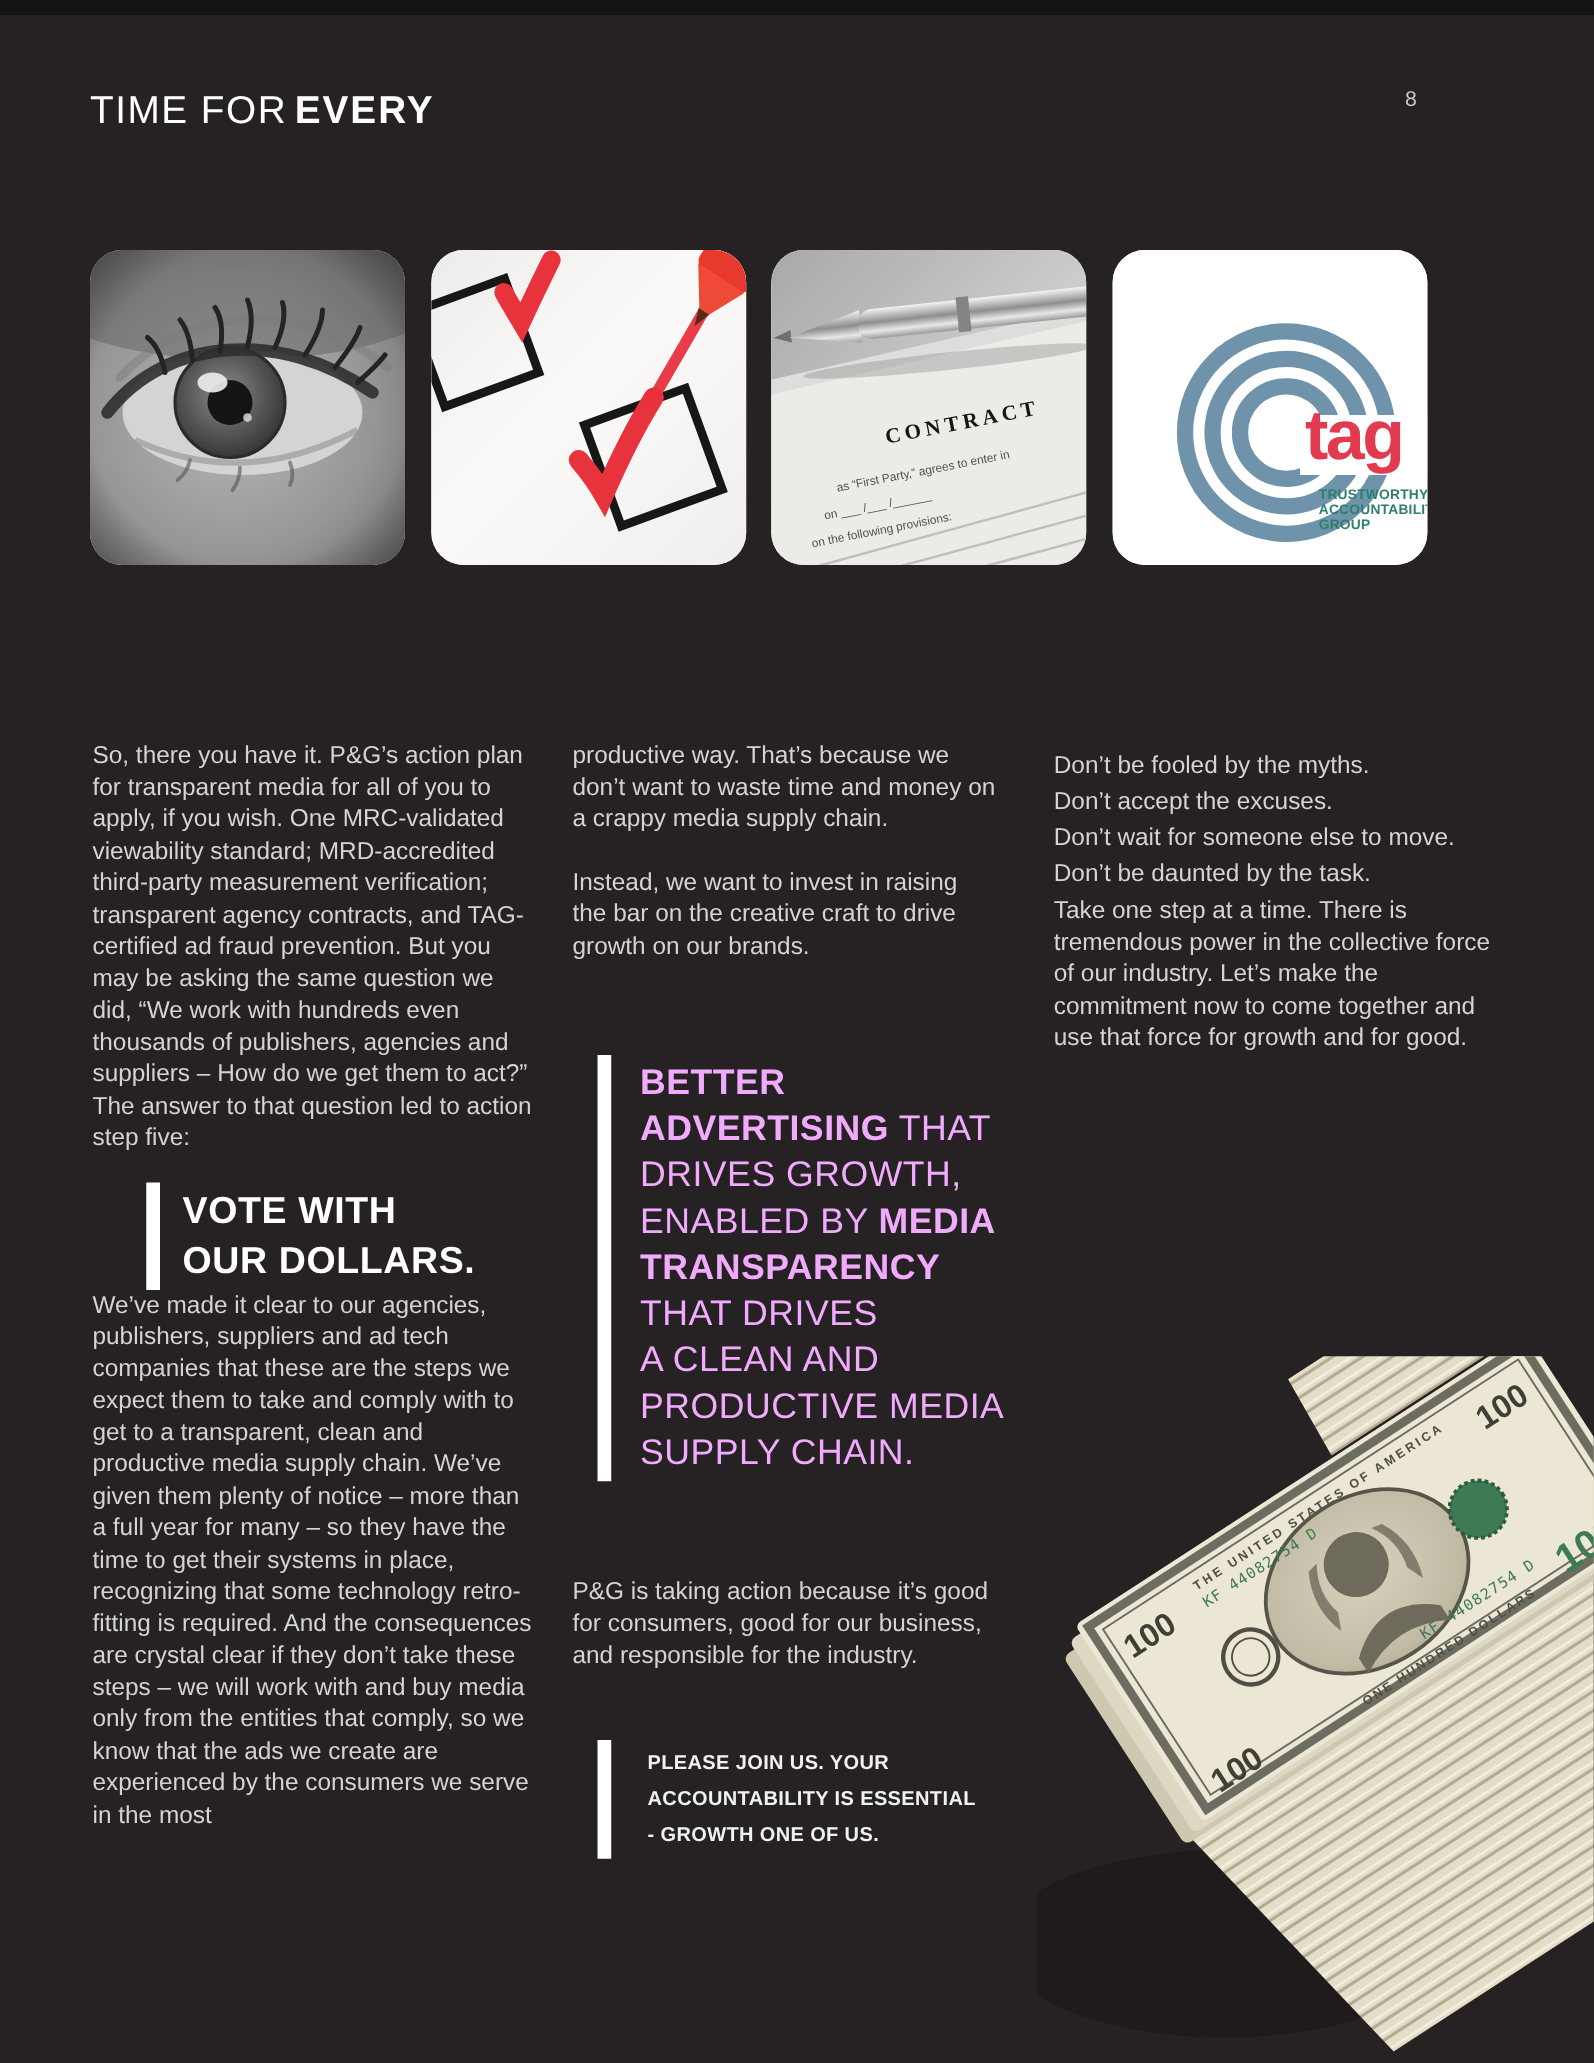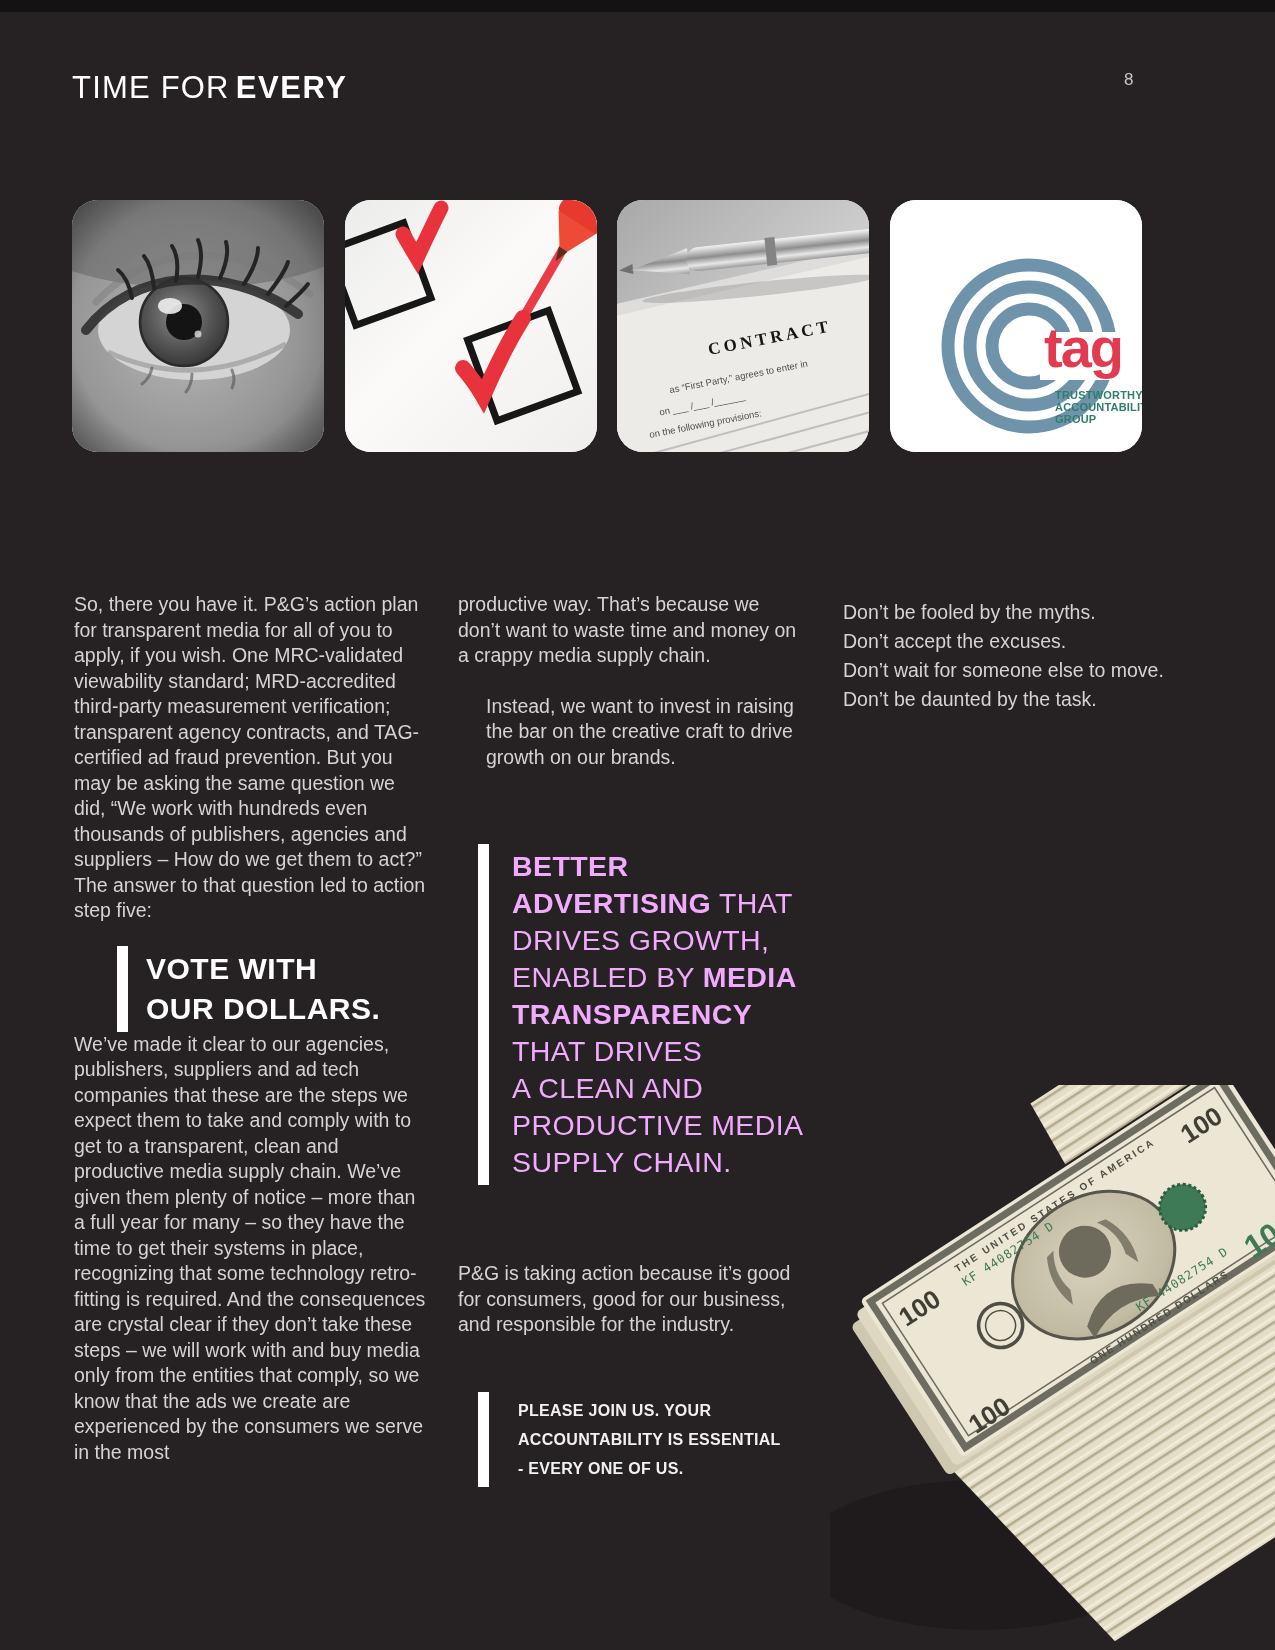--- a/index.html
+++ b/index.html
@@ -15,21 +15,21 @@
   .col{position:absolute;font-size:19.5px;line-height:25.5px;}
   .col p{margin:0;}
   .col1{left:74px;top:592px;width:356px;}
   .col2{left:458px;top:592px;width:340px;}
   .col3{left:843px;top:598px;width:358px;}
   .quote-row{display:flex;align-items:stretch;}
   .qbar{width:11px;background:#ffffff;flex:0 0 11px;}
   .quote-vote{margin-top:22px;margin-left:43px;}
   .quote-vote .qtext{padding:3px 0 3px 18px;font-size:30px;line-height:40px;font-weight:700;color:#ffffff;letter-spacing:0.5px;}
   .col1 .para2{margin-top:0;}
-  .col2 .para2{margin-top:25px;margin-left:28px;}
+  .col2 .para2{margin-top:25px;}
   .quote-better{margin-left:20px;margin-top:74px;}
   .quote-better .qtext{padding:4px 0 4px 23px;}
   .qbl{font-size:28.5px;line-height:37px;color:#f0abfc;font-weight:400;letter-spacing:0.4px;white-space:nowrap;}
   .qbl .b{font-weight:700;}
   .col2 .para3{margin-top:76px;}
   .quote-join{margin-left:20px;margin-top:54px;}
   .quote-join .qtext{padding:4px 0 4px 29px;font-size:16px;line-height:29px;font-weight:700;color:#f2f1f1;letter-spacing:0.3px;white-space:nowrap;}
   .dont-line{line-height:29px;}
   .col3 .para{margin-top:2px;}
   .thank-you{margin-top:44px;text-align:right;font-size:30px;font-weight:700;color:#ffffff;letter-spacing:1px;}
@@ -257,23 +257,24 @@
         <div class="qbl"><span>PRODUCTIVE MEDIA</span></div>
         <div class="qbl"><span>SUPPLY CHAIN.</span></div>
       </div>
   </div>
   <p class="para3">P&amp;G is taking action because it’s good for consumers, good for our business, and responsible for the industry.</p>
   <div class="quote-row quote-join">
     <div class="qbar"></div>
     <div class="qtext">
       <div>PLEASE JOIN US. YOUR</div>
       <div>ACCOUNTABILITY IS ESSENTIAL</div>
-      <div>- EVERY ONE OF US.</div>
+      <div>- GROWTH ONE OF US.</div>
     </div>
   </div>
 </div>
 
 <div class="col col3">
   <div class="dont-line">Don’t be fooled by the myths.</div>
   <div class="dont-line">Don’t accept the excuses.</div>
   <div class="dont-line">Don’t wait for someone else to move.</div>
   <div class="dont-line">Don’t be daunted by the task.</div>
+  <p class="para">Take one step at a time.  There is tremendous power in the collective force of our industry.  Let’s make the commitment now to come together and use that force for growth and for good.</p>
 </div>
 
 </body></html>

